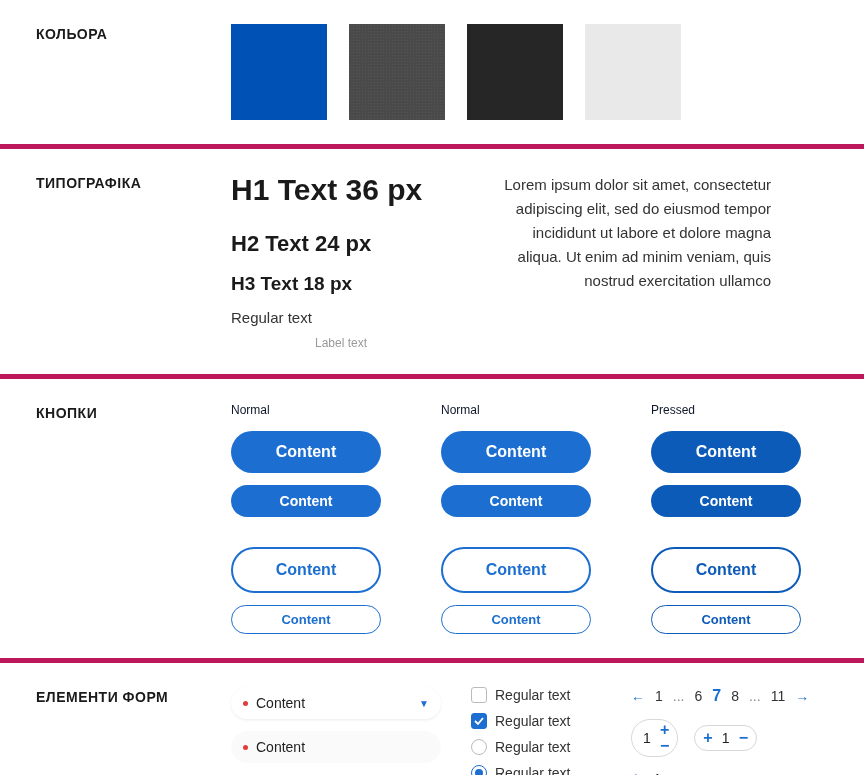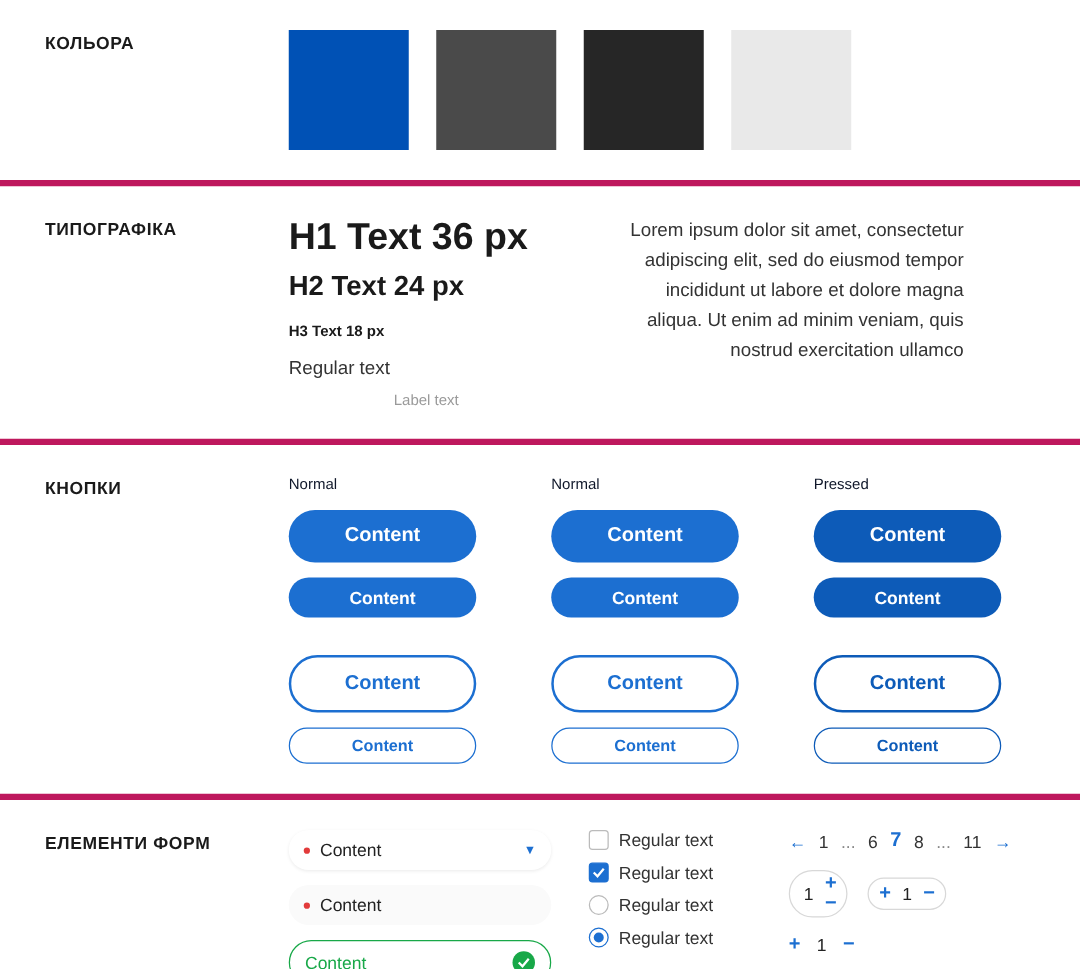--- a/index.html
+++ b/index.html
@@ -12,23 +12,23 @@
 .swatch-row { display: flex; gap: 22px; }
 .swatch { width: 96px; height: 96px; }
 .sw-blue { background: #0051b5; }
 .sw-gray { background: #4a4a4a; background-image: radial-gradient(#555 15%, transparent 16%), radial-gradient(#555 15%, transparent 16%); background-size: 3px 3px; }
 .sw-dark { background: #262626; }
 .sw-light { background: #e9e9e9; }
 
 
 .typo-row { display: flex; gap: 40px; }
 .typo-left { width: 220px; }
-.typo-h1 { font-size: 30px; font-weight: 800; color: #1a1a1a; margin-bottom: 9px; }
+.typo-h1 { font-size: 30px; font-weight: 800; color: #1a1a1a; margin-bottom: 24px; }
 .typo-h2 { font-size: 22px; font-weight: 800; color: #1a1a1a; margin-bottom: 16px; }
-.typo-h3 { font-size: 12px; font-weight: 800; color: #1a1a1a; margin-bottom: 14px; }
+.typo-h3 { font-size: 19px; font-weight: 800; color: #1a1a1a; margin-bottom: 14px; }
 .typo-reg { font-size: 15px; color: #333; margin-bottom: 10px; }
 .typo-label { font-size: 12px; color: #9a9a9a; text-align: center; }
 .typo-para { font-size: 15px; line-height: 1.6; color: #333; max-width: 280px; text-align: right; }
 
 
 .btn-grid { display: flex; gap: 60px; }
 .btn-col { display: flex; flex-direction: column; gap: 12px; width: 150px; }
 .btn-state-label { font-size: 12px; color: #0f172a; margin-bottom: 2px; }
 .btn { border-radius: 999px; font-weight: 600; text-align: center; cursor: pointer; display: inline-flex; align-items: center; justify-content: center; }
 .btn-lg { padding: 12px 26px; font-size: 16px; }

